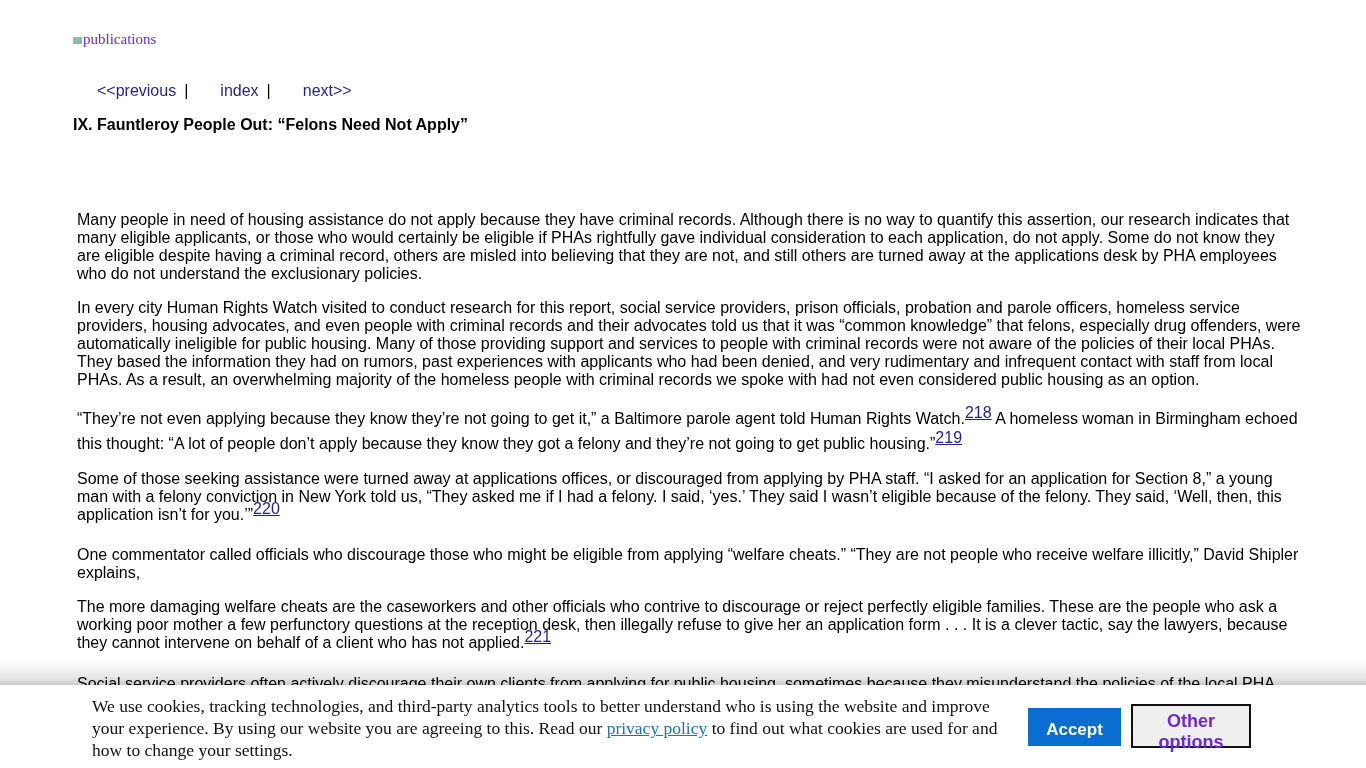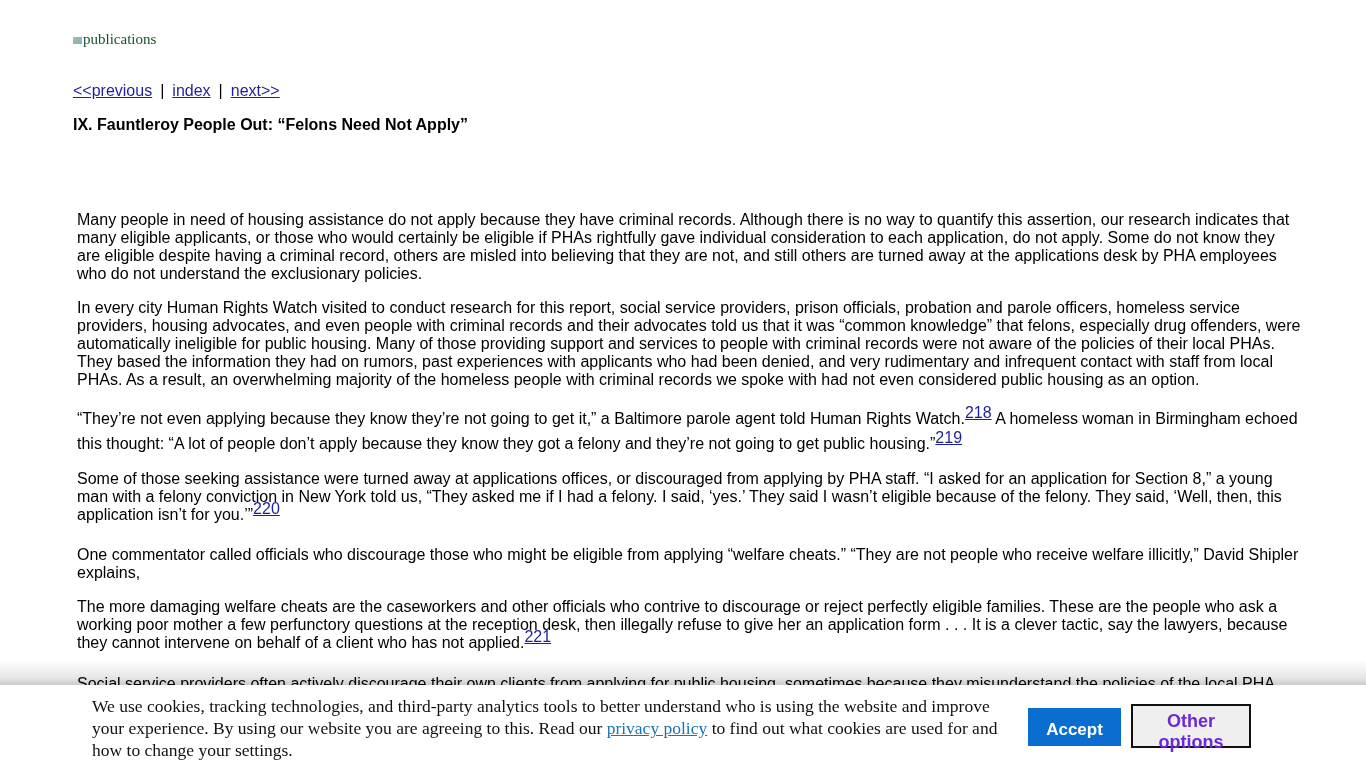--- a/index.html
+++ b/index.html
@@ -20,21 +20,21 @@
       left: 73px;
       top: 0;
       width: 1225px;
     }
     .logo {
       position: absolute;
       top: 30px;
       left: 0;
       font-family: "Liberation Serif", serif;
       font-size: 15px;
-      color: #14532d;
+      color: #6d28d9;
       display: flex;
       align-items: center;
       height: 18px;
     }
     .logo .broken {
       display: inline-block;
       width: 10px;
       height: 12px;
       position: relative;
       margin-right: 0;
@@ -50,22 +50,22 @@
     .nav {
       position: absolute;
       top: 81px;
       left: 0;
       font-size: 16px;
       line-height: 19px;
     }
     .nav a {
       color: #1a0dab;
       color: #1f1f9a;
-      text-decoration: underline;
-      cursor: pointer;
+      cursor: pointer;
+      margin-left: 24px;
     }
     .nav .sep {
       margin: 0 8px;
       color: #000;
     }
     h1 {
       position: absolute;
       top: 115px;
       left: 0;
       margin: 0;

